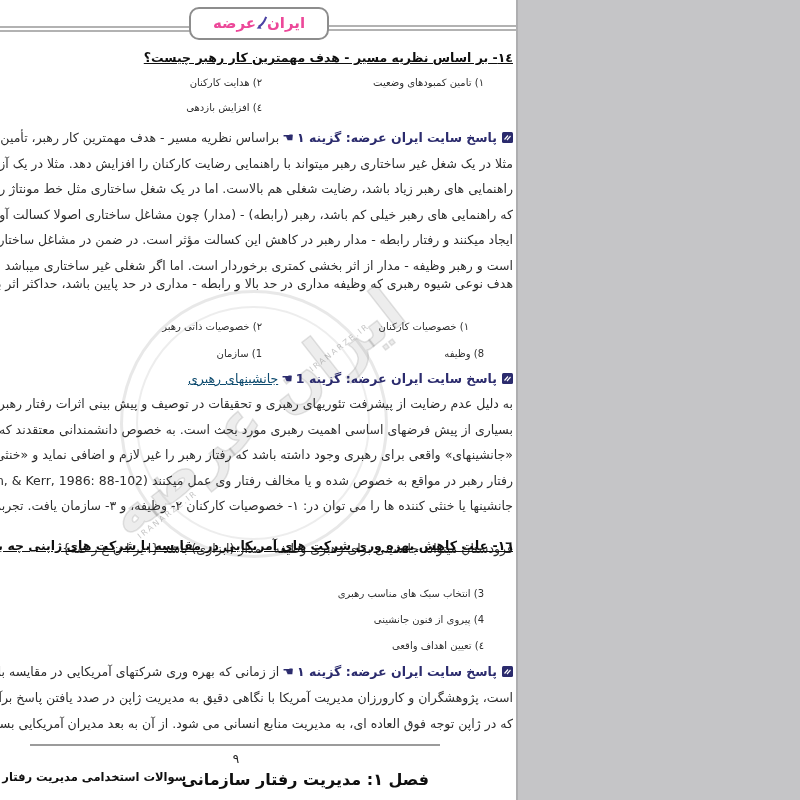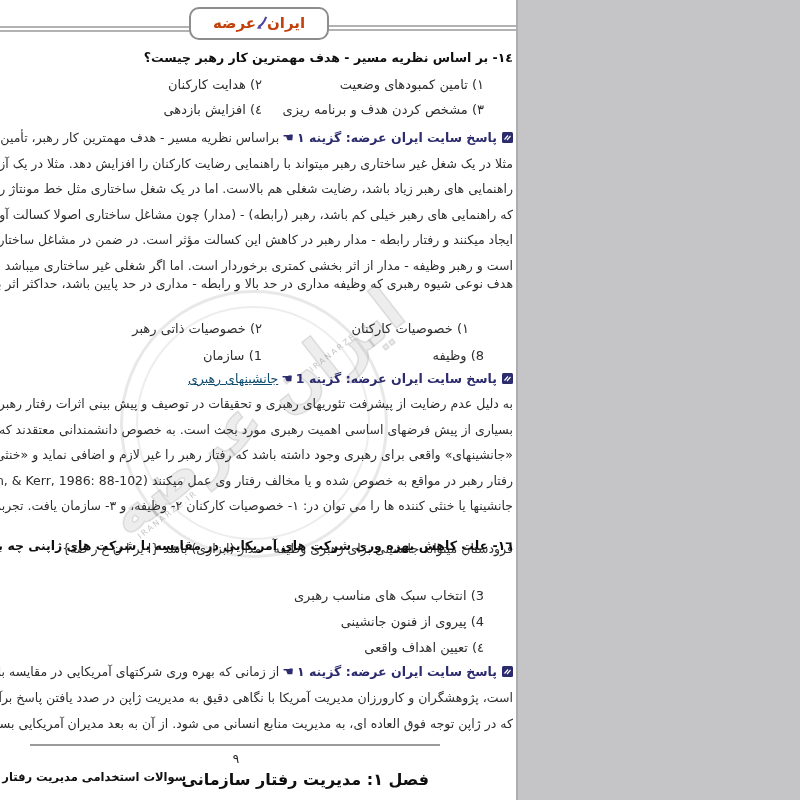--- a/index.html
+++ b/index.html
@@ -19,46 +19,46 @@
   .rule.l1{left:0;top:26px;width:190px;}
   .rule.l2{left:0;top:30px;width:190px;}
   .rule.r1{left:328px;top:25px;width:188px;}
   .rule.r2{left:328px;top:29px;width:188px;}
   .logo{
     position:absolute;left:189px;top:7px;width:140px;height:33px;z-index:3;
     border:2px solid #8d8d8d;border-radius:10px;background:#fff;
     box-sizing:border-box;display:flex;align-items:center;justify-content:center;
     gap:1px;direction:rtl;
   }
-  .logo-word{font-weight:bold;font-size:15px;color:#c2410c;line-height:1;}
+  .logo-word{font-weight:bold;font-size:15px;color:#ec4899;line-height:1;}
   .logo-arrow{margin:4px -3px 0 -3px;}
 
   
   .watermark{position:absolute;left:105px;top:265px;width:310px;height:310px;z-index:1;pointer-events:none;}
   .wm-ring-outer{position:absolute;left:15px;top:25px;width:262px;height:262px;border:3px solid rgba(140,140,140,0.20);border-radius:50%;}
   .wm-ring-inner{position:absolute;left:31px;top:41px;width:230px;height:230px;border:2px solid rgba(140,140,140,0.16);border-radius:50%;}
   .wm-text{
     position:absolute;left:-45px;top:110px;width:390px;text-align:center;white-space:nowrap;
     font-size:62px;font-weight:bold;direction:rtl;
     transform:rotate(-38deg);
     color:rgba(135,135,135,0.15);
     -webkit-text-stroke:1.5px rgba(130,130,130,0.22);
   }
   .wm-url{position:absolute;font-size:8px;letter-spacing:2px;color:rgba(110,110,110,0.40);transform:rotate(-38deg);}
   .wm-url.top{left:198px;top:78px;}
   .wm-url.bottom{left:26px;top:245px;}
 
   
   .qtitle{
     position:absolute;right:3px;white-space:nowrap;z-index:2;
-    font-weight:bold;font-size:12.5px;color:#0f0f0f;direction:rtl;
+    font-weight:bold;font-size:12.5px;color:#0f0f0f;direction:rtl;text-decoration:underline;
   }
   .opt{
     position:absolute;white-space:nowrap;z-index:2;
-    font-size:13px;color:#2e2e2e;direction:rtl;
+    font-size:10px;color:#2e2e2e;direction:rtl;
   }
   .pline{
     position:absolute;right:3px;white-space:nowrap;z-index:2;
     font-size:12.5px;color:#2e2e2e;direction:rtl;
   }
   .aline{
     position:absolute;right:3px;white-space:nowrap;z-index:2;
     font-size:12.5px;direction:rtl;
   }
   .alabel{font-weight:bold;color:#2b2b6d;}
@@ -95,21 +95,20 @@
     <span class="logo-arrow"><svg width="15" height="15" viewBox="0 0 16 16">
           <path d="M13 1 Q10 9 5 11.5" fill="none" stroke="#4c43a3" stroke-width="2.2"></path>
           <path d="M8 13.5 L2.8 13.2 L6 9.6 Z" fill="#4c43a3"></path>
         </svg></span>
     <span class="logo-word">عرضه</span>
   </div>
 
   <div class="qtitle" style="top:50px">١٤- بر اساس نظریه مسیر - هدف مهمترین کار رهبر چیست؟</div>
   <div class="opt" style="top:77px;right:32px">١) تامین کمبودهای وضعیت</div>
   <div class="opt" style="top:77px;right:254px">٢) هدایت کارکنان</div>
-  <div class="opt" style="top:102px;right:32px">٣) مشخص کردن هدف و برنامه ریزی</div>
   <div class="opt" style="top:102px;right:254px">٤) افزایش بازدهی</div>
 
   <div class="aline" style="top:130px">
     <span class="mark-icon"><svg width="11" height="11" viewBox="0 0 11 11">
           <rect x="0" y="0" width="11" height="11" rx="1.5" fill="#2b2b6d"></rect>
           <path d="M2.5 7.5 L6 3.5 M5 8 L8.5 4" stroke="#ffffff" stroke-width="1.2" fill="none"></path>
         </svg></span><span class="alabel">پاسخ سایت ایران عرضه: گزینه ١</span><span class="ahand">☚</span><span class="arest">براساس نظریه مسیر - هدف مهمترین کار رهبر، تأمین کمبودهای هر وضعیت است</span>
   </div>
   <div class="pline" style="top:155.5px">مثلا در یک شغل غیر ساختاری رهبر میتواند با راهنمایی رضایت کارکنان را افزایش دهد. مثلا در یک آزمایشگاه کوچک</div>
   <div class="pline" style="top:181px">راهنمایی های رهبر زیاد باشد، رضایت شغلی هم بالاست. اما در یک شغل ساختاری مثل خط مونتاژ رضایت وقتی بالاست</div>

